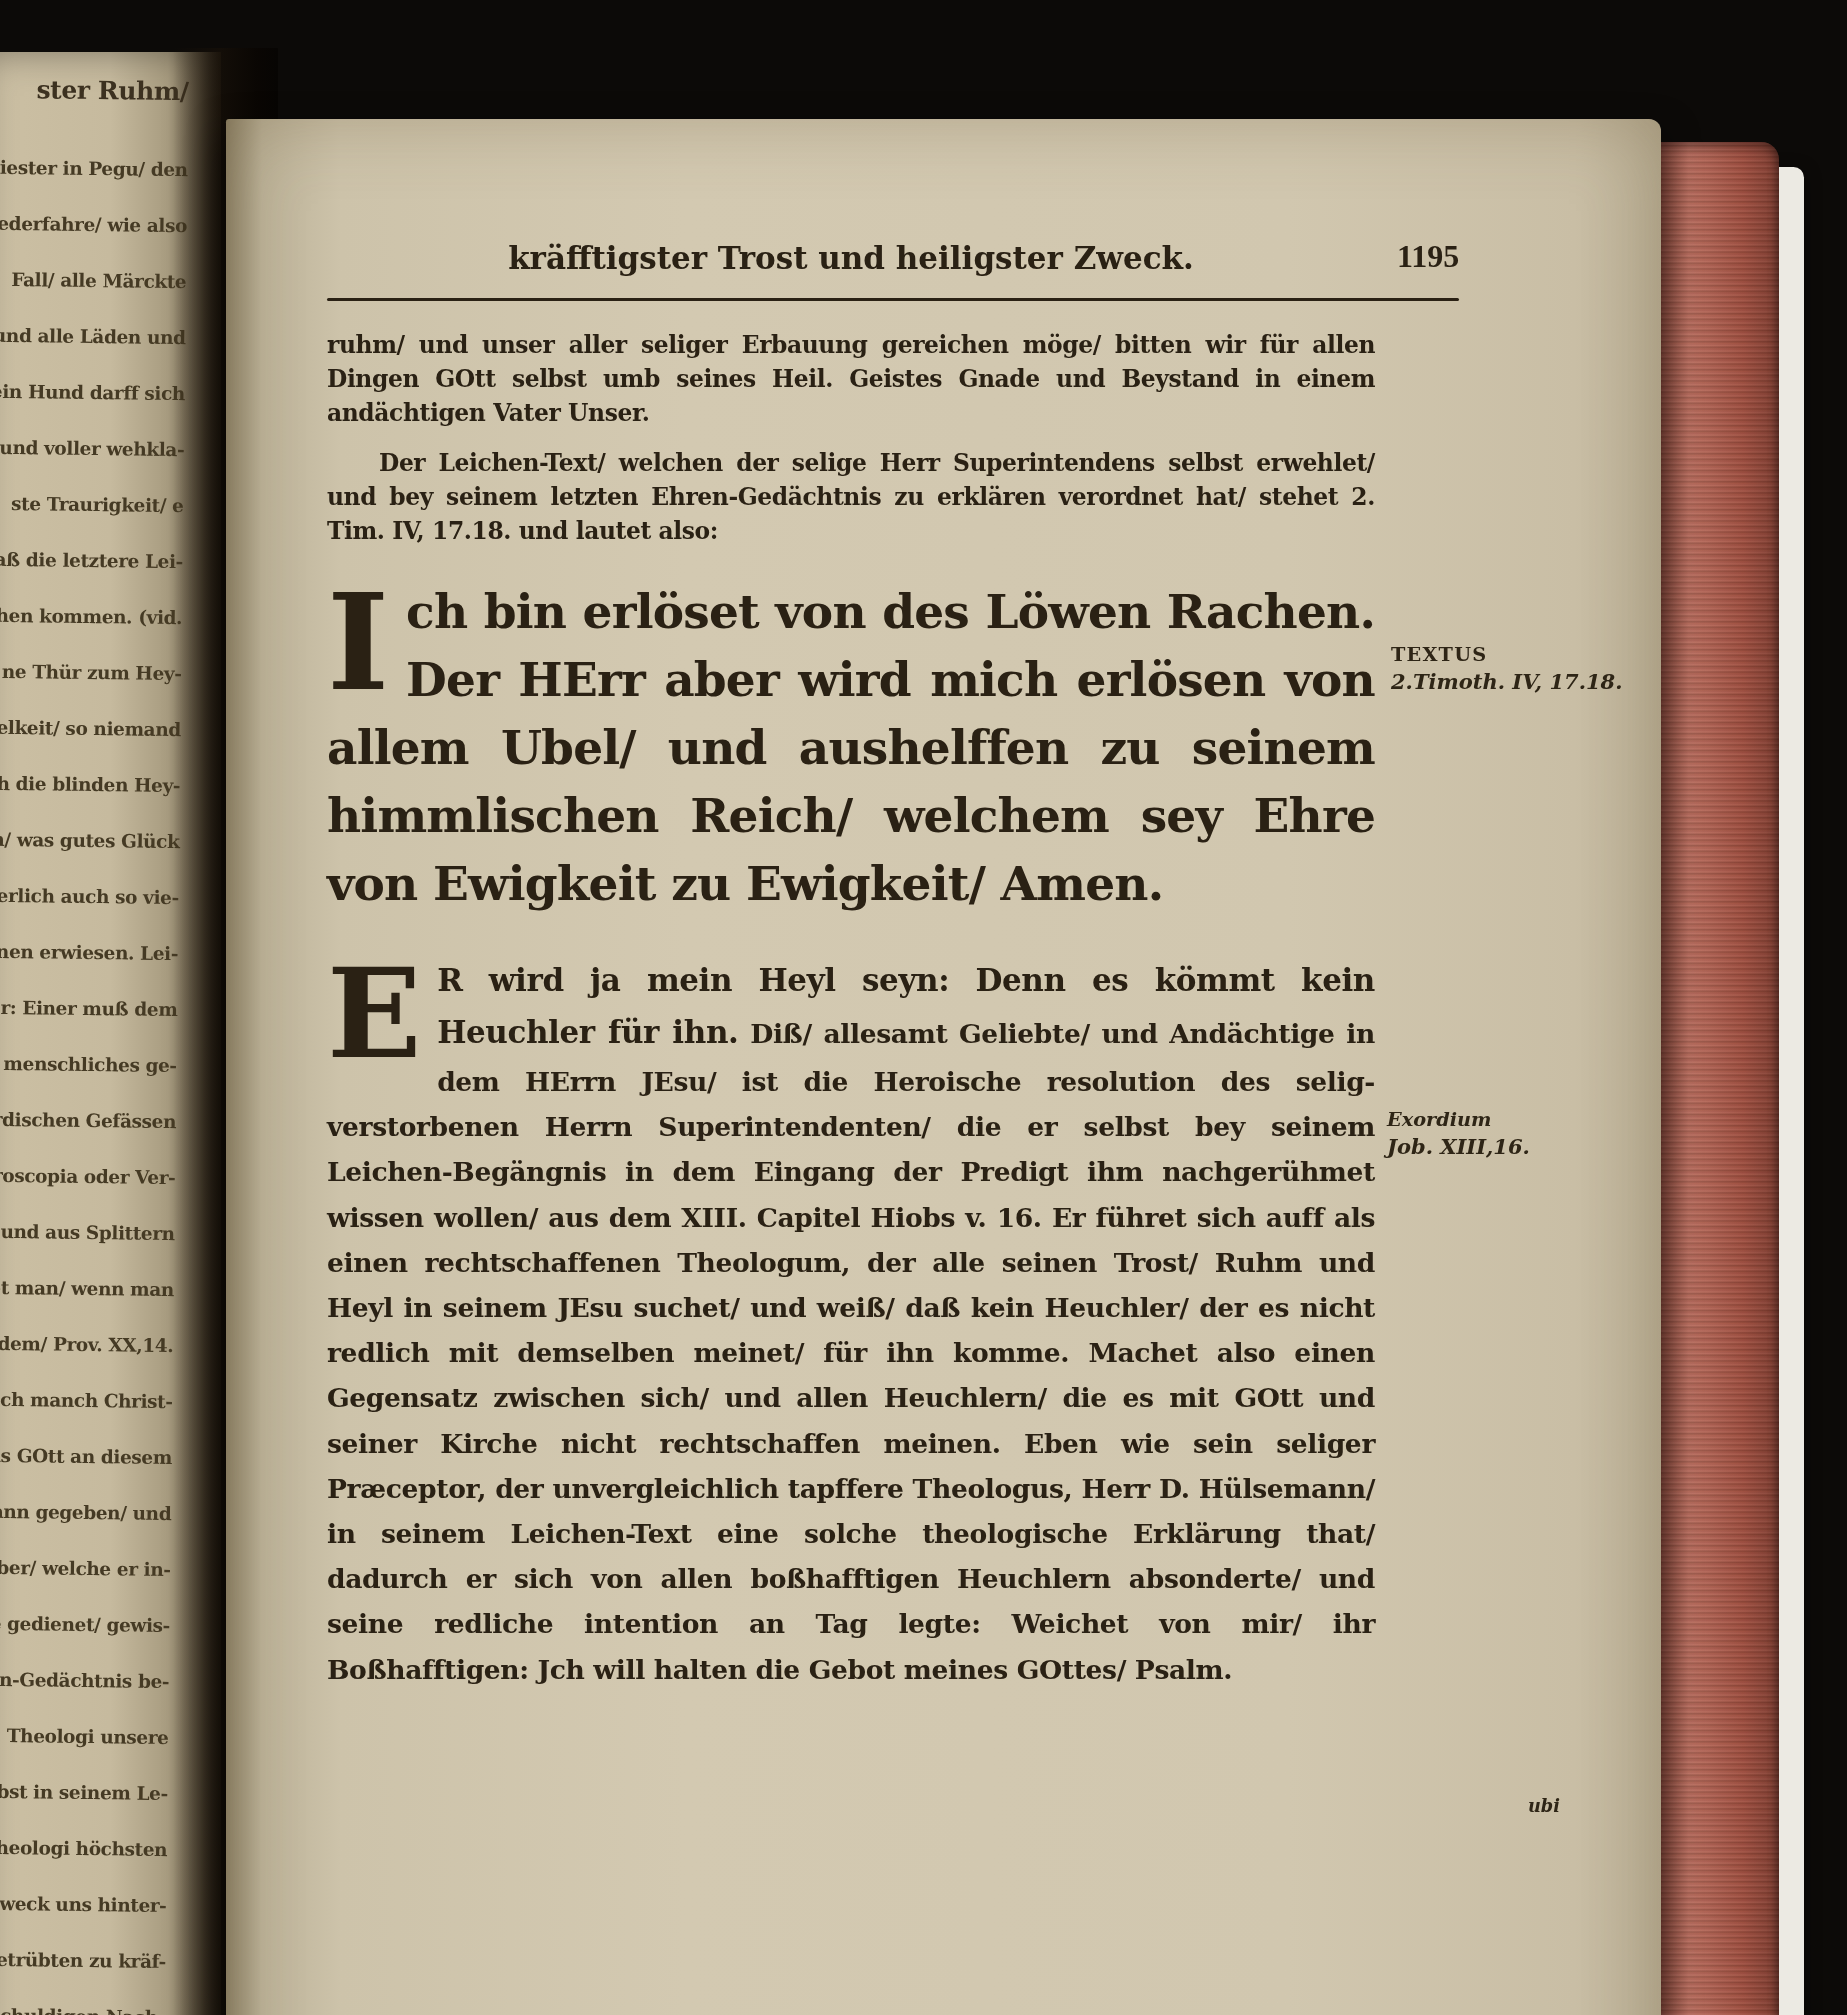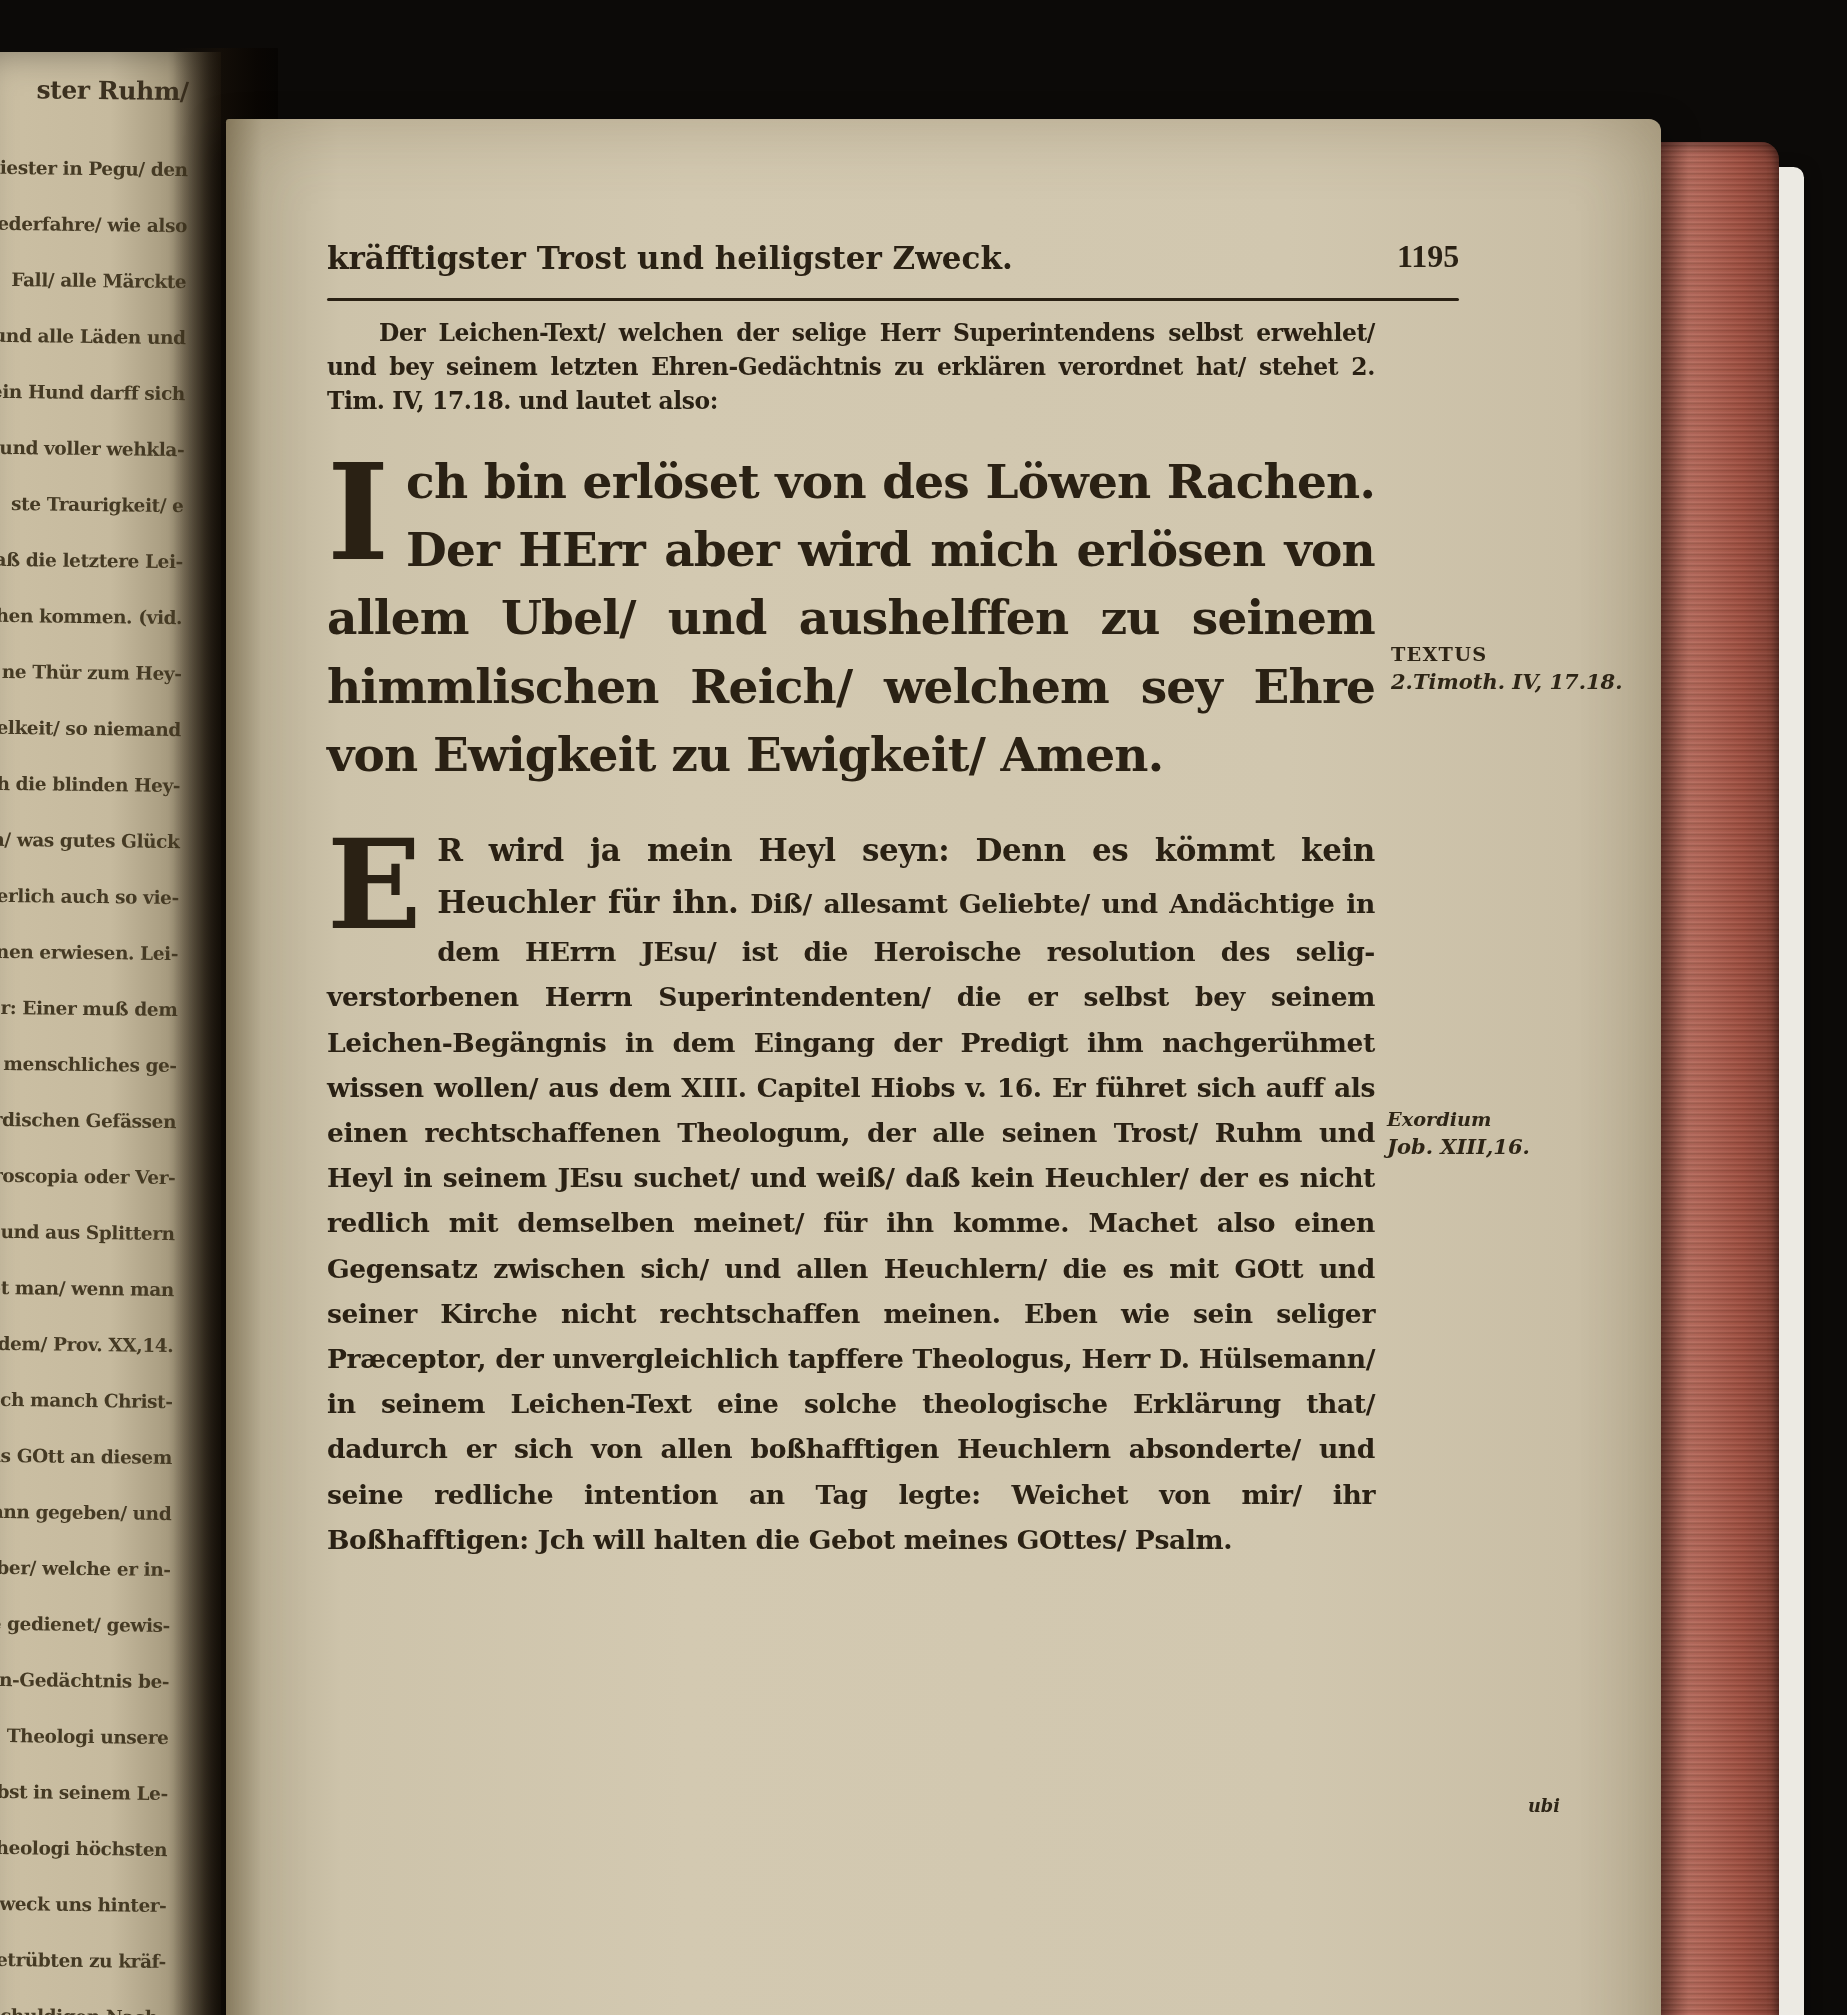--- a/index.html
+++ b/index.html
@@ -30,21 +30,21 @@
     box-shadow:inset 0 5.6px 10.5px rgba(0,0,0,.35), inset 0 -5.6px 10.5px rgba(0,0,0,.35);}
 
   
   .right-page{position:absolute;left:226px;top:119px;width:1435px;height:2124px;z-index:3;
     border-radius:3.2px 12px 12px 3.2px;
     background:linear-gradient(90deg,#8f8469 0%,#bcb298 2.5%,#cdc3aa 8%,#d3c9b1 32%,#d1c7af 74%,#c9bea5 94%,#bbb096 100%);
     box-shadow:0 16px 36px rgba(0,0,0,.65), inset 0 0 77px rgba(96,76,44,.30);}
   .page-content{position:absolute;left:0;top:0;right:0;padding:121px 286px 0 101px;color:#2a2114;}
 
   .header-row{position:relative;height:44px;}
-  .running-title{text-align:left;font-size:31px;font-weight:bold;letter-spacing:0px;color:#2a2114;}
+  .running-title{text-align:center;font-size:31px;font-weight:bold;letter-spacing:0px;color:#2a2114;}
   .page-num{position:absolute;left:1070px;top:-2.4px;font-size:32px;font-weight:bold;font-family:Liberation Serif, serif;}
   .rule{margin-top:13.7px;width:1132px;height:3.6px;background:#2a2114;border-radius:1.6px;}
 
   p{margin:0;}
   .small-body{margin-top:28px;font-size:23.4px;line-height:1.45;font-weight:bold;text-align:justify;letter-spacing:-0.4px;}
   .small-body.indent{margin-top:16px;text-indent:52px;}
 
   .scripture{margin-top:29px;font-size:47px;line-height:1.45;font-weight:bold;text-align:justify;letter-spacing:-0.8px;}
   .dropcap-big{float:left;font-size:133px;line-height:.88;margin:5.6px 17.7px 0 0;font-weight:bold;}
 
@@ -121,20 +121,21 @@
 
   <div class="right-page">
     <div class="page-content">
 
       <div class="header-row">
         <div class="running-title">kräfftigster Trost und heiligster Zweck.</div>
         <div class="page-num">1195</div>
       </div>
       <div class="rule"></div>
 
+      <p class="small-body">ruhm/ und unser aller seliger Erbauung gereichen möge/ bitten wir für allen Dingen GOtt selbst umb seines Heil. Geistes Gnade und Beystand in einem andächtigen Vater Unser.</p>
       <p class="small-body indent">Der Leichen-Text/ welchen der selige Herr Superintendens selbst erwehlet/ und bey seinem letzten Ehren-Gedächtnis zu erklären verordnet hat/ stehet 2. Tim. IV, 17.18. und lautet also:</p>
 
       <div class="scripture">
         <span class="dropcap-big">I</span>
         <span>ch bin erlöset von des Löwen Rachen. Der HErr aber wird mich erlösen von allem Ubel/ und aushelffen zu seinem himmlischen Reich/ welchem sey Ehre von Ewigkeit zu Ewigkeit/ Amen.</span>
       </div>
 
 
       <div class="exordium">
         <span class="dropcap-med">E</span>

